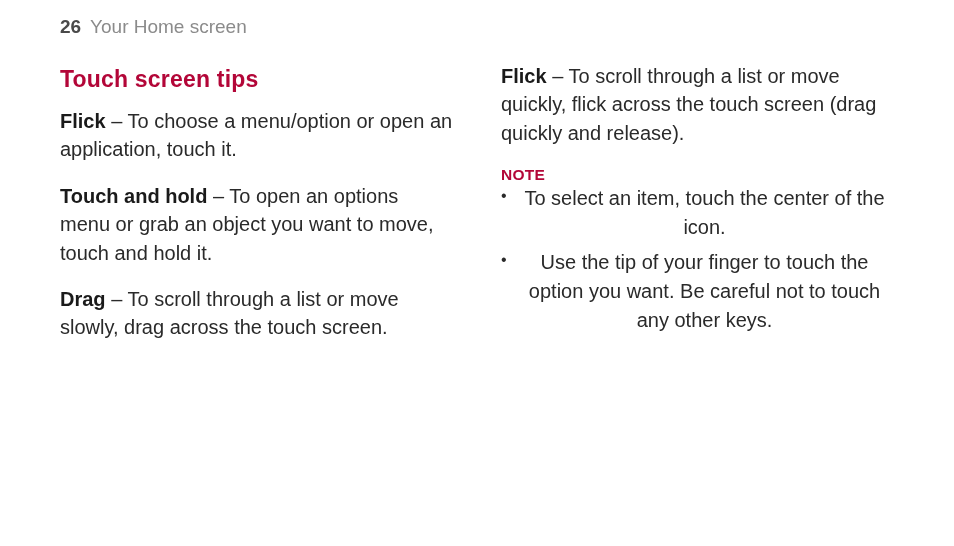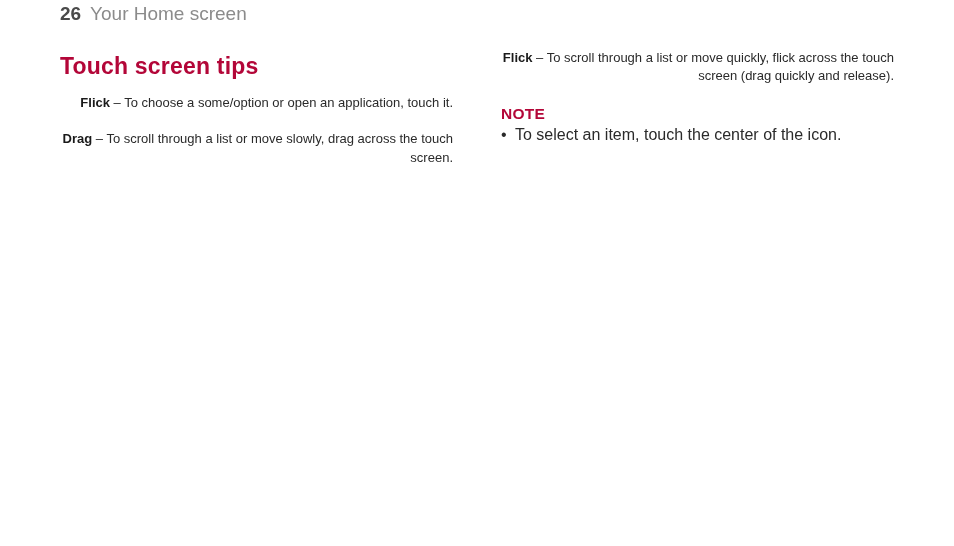--- a/index.html
+++ b/index.html
@@ -9,21 +9,21 @@
     height: 546px;
     background: #fff;
     font-family: "Helvetica Neue", Helvetica, Arial, sans-serif;
     color: #2a2a2a;
     -webkit-font-smoothing: antialiased;
   }
   .page {
     box-sizing: border-box;
     width: 954px;
     height: 485px;
-    padding: 3px 60px 0 60px;
+    padding: 16px 60px 0 60px;
   }
   .runhead {
     font-size: 19px;
     color: #8b8b8b;
     font-weight: 400;
     margin-bottom: 24px;
     white-space: nowrap;
   }
   .runhead .pagenum {
     font-weight: 600;
@@ -39,26 +39,25 @@
     min-width: 0;
   }
   h2.section {
     color: #b30638;
     font-size: 23px;
     font-weight: 700;
     margin: 4px 0 14px 0;
     letter-spacing: 0.2px;
   }
   p.body {
-    font-size: 13px;
+    font-size: 20px;
     line-height: 1.42;
     font-weight: 300;
     color: #2a2a2a;
     margin: 0 0 18px 0;
-    text-align: right;
   }
   p.body.last { margin-bottom: 8px; }
   .term {
     font-weight: 600;
     color: #1a1a1a;
   }
   .noteblock {
     display: flex;
     align-items: flex-start;
     margin-top: 6px;
@@ -69,24 +68,25 @@
     font-weight: 700;
     font-size: 15.5px;
     letter-spacing: 0.3px;
     padding-top: 1px;
     min-width: 66px;
   }
   .note-list {
     list-style: none;
     margin: 0;
     padding: 0;
-    font-size: 16px;
+    font-size: 20px;
     line-height: 1.45;
     color: #2a2a2a;
     font-weight: 300;
+    text-align: center;
   }
   .note-list li {
     position: relative;
     padding-left: 14px;
     margin-bottom: 6px;
   }
   .note-list li::before {
     content: "•";
     position: absolute;
     left: 0;
@@ -103,35 +103,39 @@
     <span class="pagenum">26</span>
     <span>Your Home screen</span>
   </div>
 
   <div class="cols">
     <div class="col">
       <h2 class="section">Touch screen tips</h2>
 
 
       <p class="body">
-        <span class="term">Flick</span><span> – To choose a some/option or open an application, touch it.</span>
+        <span class="term">Flick</span><span> – To choose a menu/option or open an application, touch it.</span>
       </p>
 
+      <p class="body">
+        <span class="term">Touch and hold</span><span> – To open an options menu or grab an object you want to move, touch and hold it.</span>
+      </p>
 
       <p class="body last">
         <span class="term">Drag</span><span> – To scroll through a list or move slowly, drag across the touch screen.</span>
       </p>
     </div>
 
     <div class="col">
       <p class="body">
         <span class="term">Flick</span><span> – To scroll through a list or move quickly, flick across the touch screen (drag quickly and release).</span>
       </p>
 
       <div class="noteblock">
         <div class="note-label">NOTE</div>
         <ul class="note-list">
           <li>To select an item, touch the center of the icon.</li>
+          <li>Use the tip of your finger to touch the option you want. Be careful not to touch any other keys.</li>
         </ul>
       </div>
     </div>
   </div>
 </div>
 
 </body></html>

